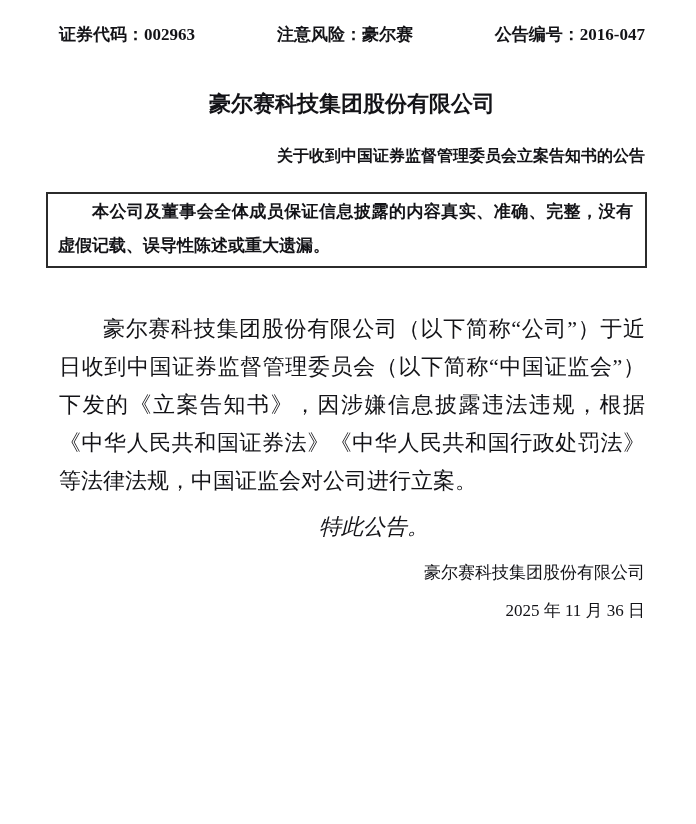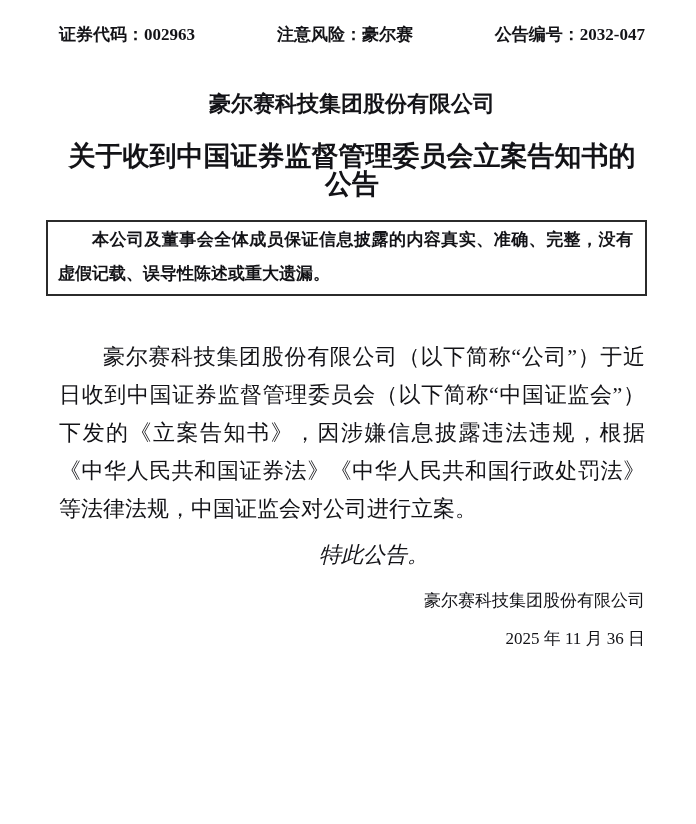--- a/index.html
+++ b/index.html
@@ -32,22 +32,22 @@
   }
   .title-company {
     margin-top: 44px;
     text-align: center;
     font-size: 22px;
     font-weight: bold;
     line-height: 28px;
   }
   .title-subject {
     margin-top: 24px;
-    text-align: center;
-    font-size: 27px;
+    text-align: right;
+    font-size: 16px;
     font-weight: bold;
     line-height: 28px;
   }
   .disclaimer-box {
     margin: 22px -2px 0 -13px;
     border: 2px solid #2b2b2b;
     padding: 1px 12px 3px 10px;
     font-size: 17px;
     font-weight: bold;
     line-height: 34px;
@@ -80,21 +80,21 @@
   }
 </style>
 </head>
 <body>
 
 <div class="page">
 
   <div class="doc-header">
     <span><span>证券代码：</span><span>002963</span></span>
     <span><span>注意风险：</span><span>豪尔赛</span></span>
-    <span><span>公告编号：</span><span>2032-047</span></span>
+    <span><span>公告编号：</span><span>2016-047</span></span>
   </div>
 
   <div class="title-company">豪尔赛科技集团股份有限公司</div>
   <div class="title-subject">关于收到中国证券监督管理委员会立案告知书的公告</div>
 
   <div class="disclaimer-box">
     <span>本公司及董事会全体成员保证信息披露的内容真实、准确、完整，没有虚假记载、误导性陈述或重大遗漏。</span>
   </div>
 
   <div class="body-text">

